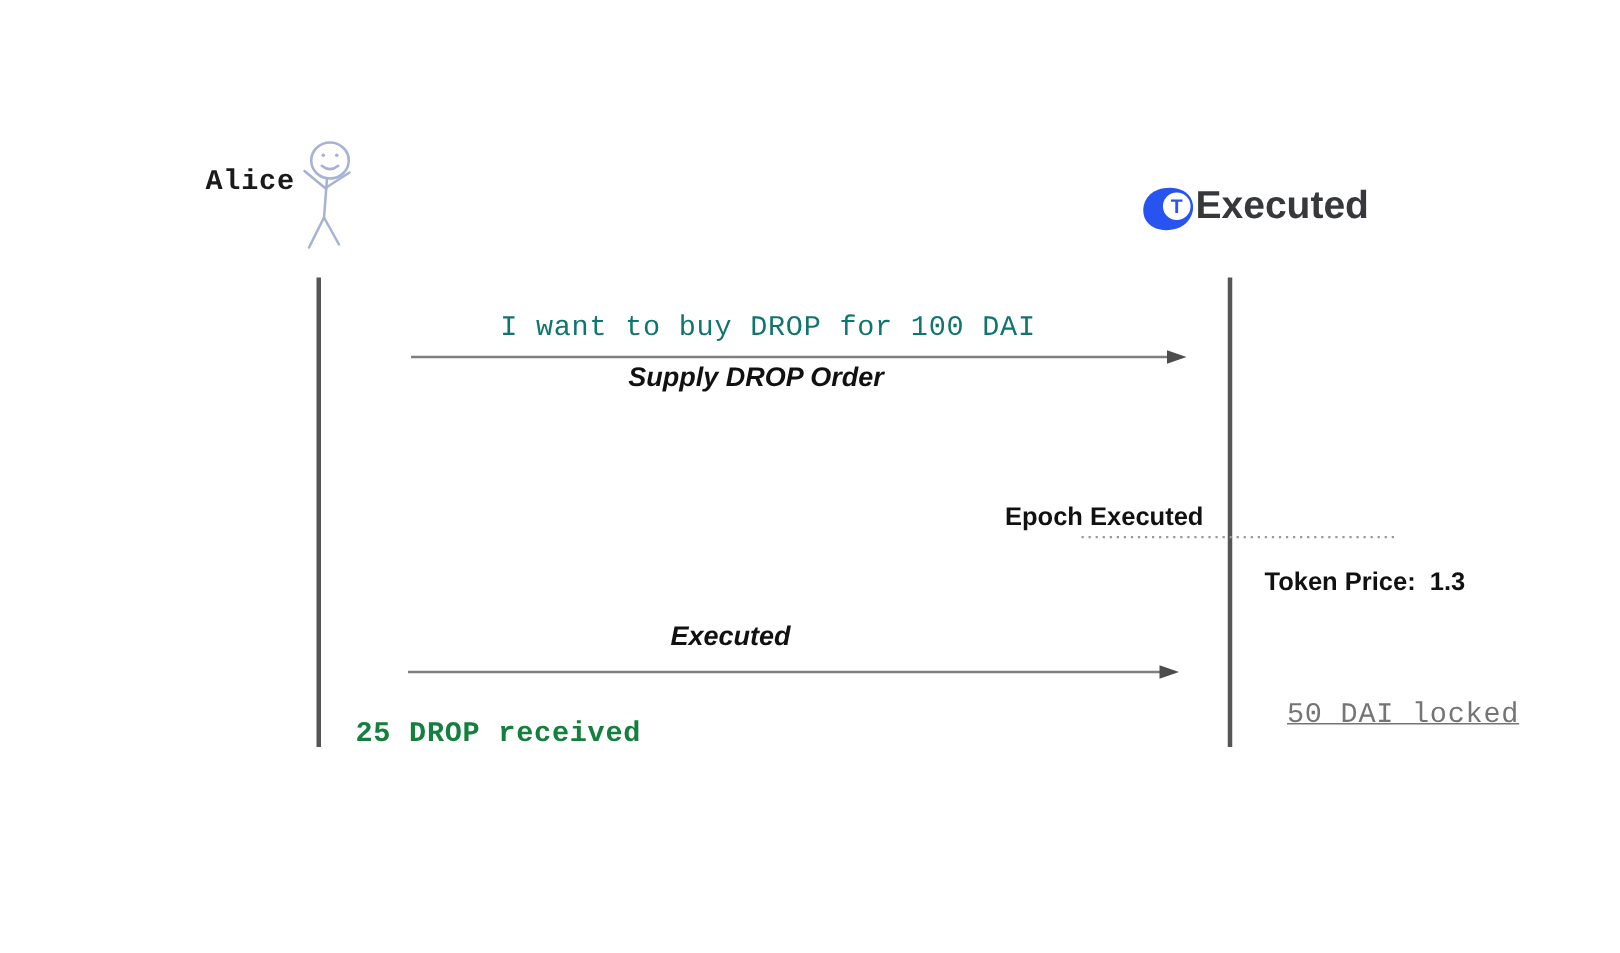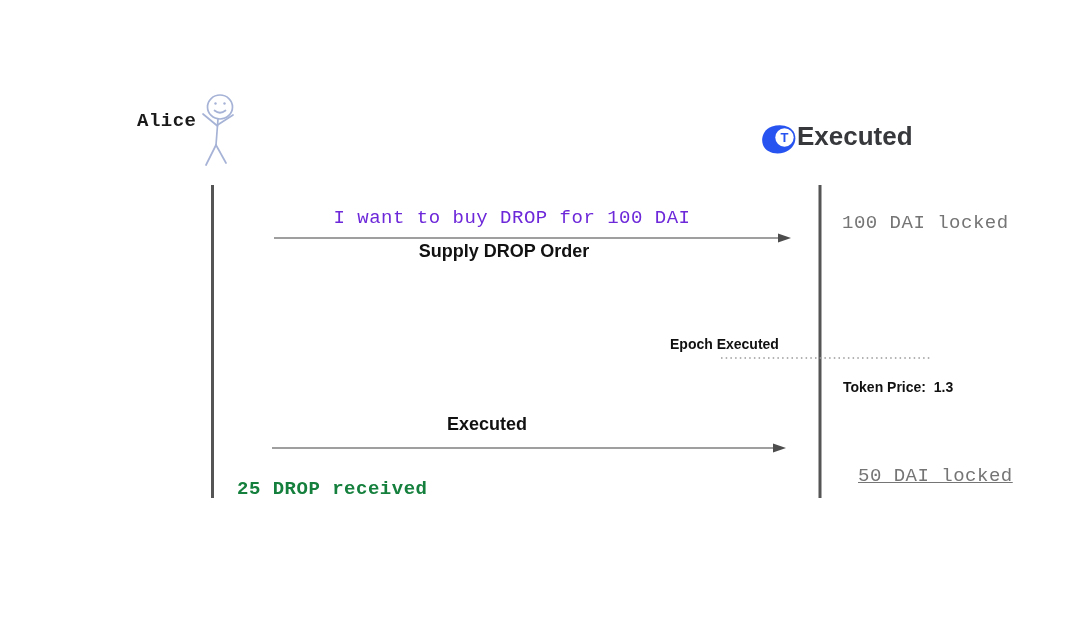--- a/index.html
+++ b/index.html
@@ -7,25 +7,25 @@
     position:relative;width:1080px;height:498px;background:#ffffff;overflow:hidden;
     font-family:"Liberation Sans",sans-serif;
   }
   .abs{position:absolute;}
   .mono{
     font-family:"Liberation Mono","DejaVu Sans Mono",monospace;
     font-size:19px;letter-spacing:0.5px;white-space:pre;line-height:22px;
   }
   .mono-bold{font-weight:bold;}
   .actor-label{color:#1a1a1a;font-weight:bold;}
-  .msg-text{color:#6d28d9;text-align:right;}
+  .msg-text{color:#0f766e;text-align:right;}
   .muted{color:#757575;}
   .received{color:#15803d;font-weight:bold;}
-  .sans-bold-lg{font-weight:bold;font-size:18px;color:#111;white-space:nowrap;line-height:21px;}
-  .sans-bold-sm{font-weight:bold;font-size:14px;color:#111;white-space:pre;line-height:17px;}
+  .sans-bold-lg{font-weight:bold;font-size:18px;color:#111;white-space:nowrap;line-height:21px;font-style:italic;}
+  .sans-bold-sm{font-weight:bold;font-size:17px;color:#111;white-space:pre;line-height:17px;}
   .center-x{transform:translateX(-50%);}
   .wordmark{
     font-weight:bold;font-size:26px;color:#36383b;letter-spacing:0px;line-height:30px;white-space:nowrap;
   }
   svg{display:block;}
 </style>
 </head>
 <body>
 
 <div id="canvas">
@@ -68,21 +68,20 @@
   <svg class="abs" style="left:760px;top:123px;" width="38" height="32" viewBox="0 0 38 32">
     <path d="M3 22 C0.5 15 3.5 6.5 12 3.5 C20.5 0.5 31.5 2.5 34.5 10.5 C37.5 18.5 32.5 27 24 29.5 C15.5 32 6 29.5 3 22 Z" fill="#2753f0"></path>
     <circle cx="24.5" cy="14.5" r="9.2" fill="#ffffff"></circle>
     <text x="24.5" y="19.3" text-anchor="middle" style="font-family:'Liberation Sans',sans-serif;font-weight:bold;font-size:13px;fill:#2753f0;">T</text>
   </svg>
   <div class="abs wordmark" style="left:797px;top:121px;">Executed</div>
 
   <div class="abs mono msg-text center-x" style="left:512px;top:207px;">I want to buy DROP for 100 DAI</div>
   <div class="abs sans-bold-lg center-x" style="left:504px;top:241px;">Supply DROP Order</div>
 
-  <div class="abs mono muted" style="left:842px;top:212px;">100 DAI locked</div>
 
   <div class="abs sans-bold-sm" style="left:670px;top:336px;">Epoch Executed</div>
   <div class="abs sans-bold-sm" style="left:843px;top:379px;">Token Price:  1.3</div>
 
   <div class="abs sans-bold-lg center-x" style="left:487px;top:414px;">Executed</div>
 
   <div class="abs mono received" style="left:237px;top:478px;">25 DROP received</div>
   <div class="abs mono muted" style="left:858px;top:465px;text-decoration:underline;">50 DAI locked</div>
 
 </div>

